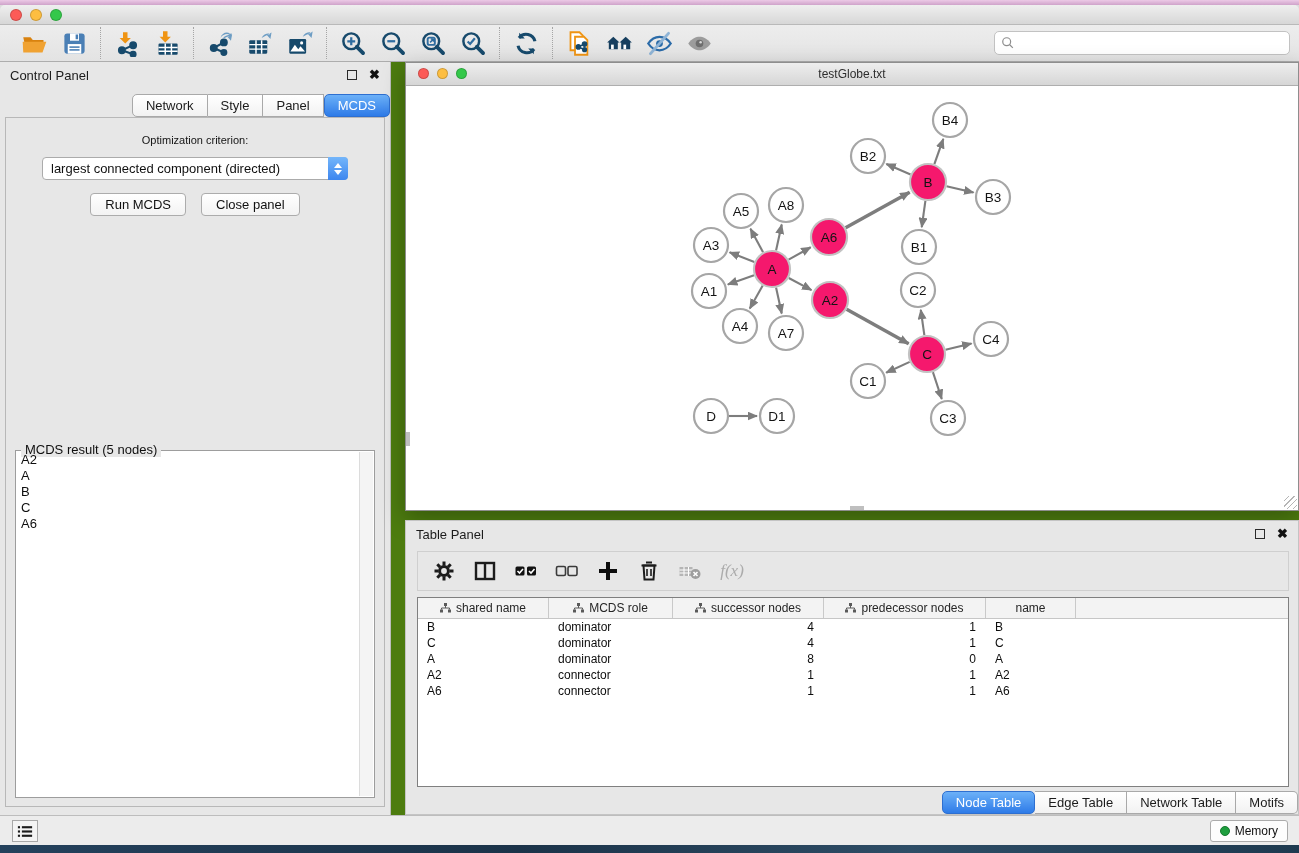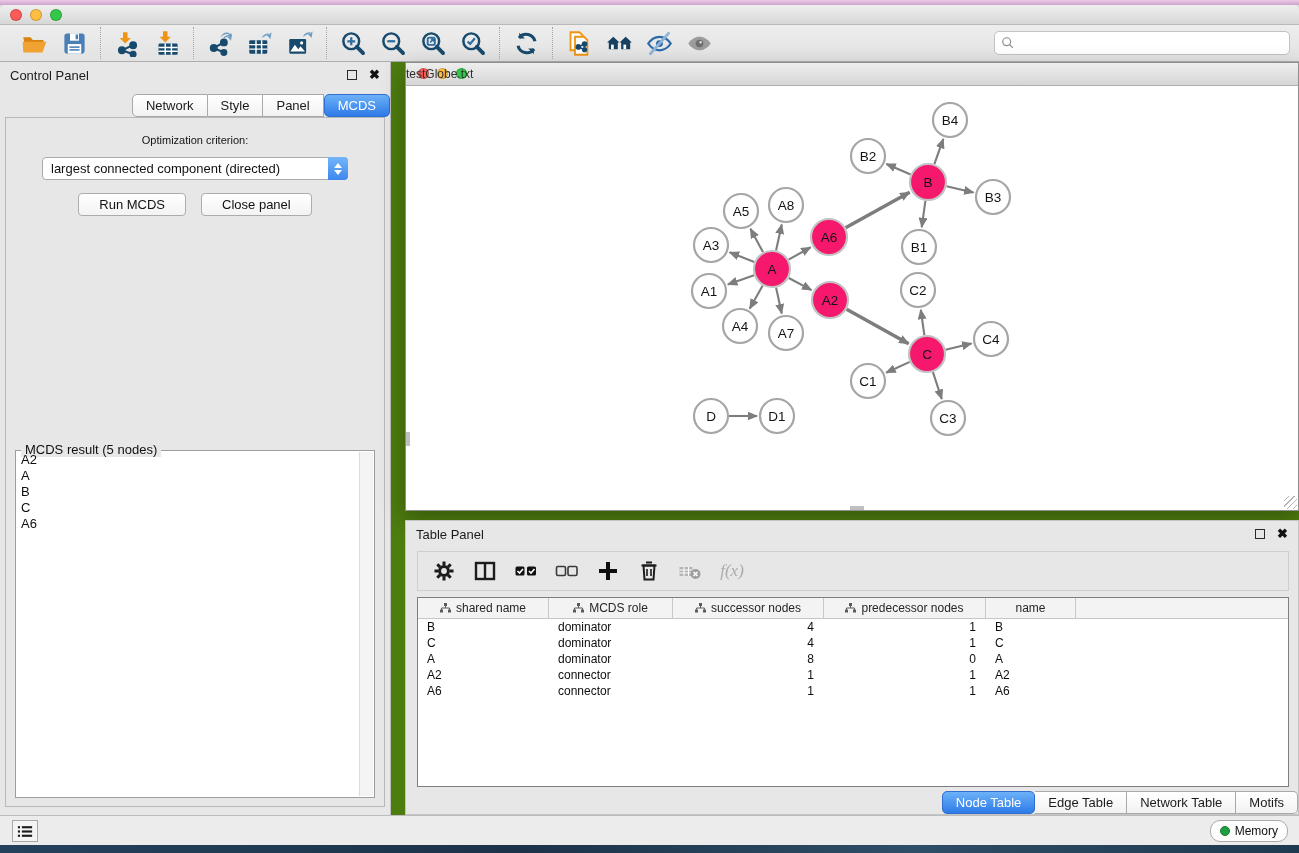--- a/index.html
+++ b/index.html
@@ -62,36 +62,36 @@
   .select-box { position:relative; margin:11px 36px 0 36px; height:23px; background:#fff;
     border:1px solid #ABABAB; border-radius:4px; display:flex; align-items:center; }
   .select-value { flex:1; font-size:13px; color:#101010; padding-left:8px; white-space:nowrap; overflow:hidden; }
   .select-stepper { width:20px; height:23px; margin:-1px -1px -1px 0; border-radius:0 4px 4px 0;
     background:linear-gradient(#74B6FA,#3D86EF); display:flex; flex-direction:column;
     align-items:center; justify-content:center; gap:2px; }
   .tri-up { width:0; height:0; border-left:4px solid transparent; border-right:4px solid transparent; border-bottom:5px solid #fff; }
   .tri-down { width:0; height:0; border-left:4px solid transparent; border-right:4px solid transparent; border-top:5px solid #fff; }
   .cp-buttons { display:flex; justify-content:center; gap:15px; margin-top:13px; }
   .push-btn { font-size:13px; color:#111; background:linear-gradient(#FFFFFF,#F3F3F3);
-    border:1px solid #ACACAC; border-radius:4px; padding:3px 20px; cursor:default; }
+    border:1px solid #ACACAC; border-radius:4px; padding:3px 14px; cursor:default; }
   .mcds-fieldset { position:absolute; left:9px; right:9px; top:332px; bottom:8px;
     border:1px solid #9D9D9D; background:#fff; }
   .mcds-legend { position:absolute; top:-9px; left:5px; background:#E7E7E7; padding:0 4px;
     font-size:13px; color:#101010; }
   .mcds-list { position:absolute; inset:1px 15px 1px 1px; overflow:hidden; }
   .mcds-item { font-size:13px; color:#0E0E0E; line-height:16px; padding-left:4px; }
   .mcds-scroll { position:absolute; top:1px; bottom:1px; right:1px; width:14px;
     background:#F4F4F4; border-left:1px solid #DCDCDC; }
 
   
   .net-window { position:absolute; left:405px; top:0; width:894px; height:449px;
     border:1px solid #8E8E8E; background:#fff; box-shadow:0 8px 22px rgba(0,0,0,.28); }
   .net-titlebar { position:relative; height:23px; background:linear-gradient(#EEEEEE,#D6D6D6);
     border-bottom:1px solid #AEAEAE; }
-  .net-titlebar .title { position:absolute; left:0; right:0; top:4px; font-size:12px; color:#2E2E2E; }
+  .net-titlebar .title { position:absolute; left:0; right:0; top:4px; text-align:center; font-size:12px; color:#2E2E2E; }
   .net-canvas { position:relative; width:892px; height:424px; background:#fff; }
   .net-canvas svg { position:absolute; inset:0; }
   .grip { position:absolute; right:1px; bottom:1px; width:13px; height:13px;
     background:repeating-linear-gradient(135deg, transparent 0 3px, #B5B5B5 3px 4px); }
   .nub-left { position:absolute; left:0; top:346px; width:4px; height:14px; background:#BFBFBF; }
   .nub-bottom { position:absolute; left:444px; bottom:0; width:14px; height:4px; background:#BFBFBF; }
 
   
   .table-panel { position:absolute; left:405px; top:458px; width:894px; height:295px; background:#E7E7E7;
     border:1px solid #C4C4C4; }
@@ -109,21 +109,21 @@
   .tr-row { display:flex; height:16px; }
   .td-cell { font-size:12px; color:#0D0D0D; line-height:16px; white-space:nowrap; overflow:hidden; }
   .tp-tabs { position:absolute; left:0; right:0; top:270px; }
 
   
   .statusbar { position:absolute; left:0; right:0; bottom:8px; height:30px; background:#ECECEC;
     border-top:1px solid #BDBDBD; }
   .menu-btn { position:absolute; left:12px; top:4px; width:26px; height:22px; background:#F4F4F4;
     border:1px solid #A8A8A8; display:flex; align-items:center; justify-content:center; }
   .memory-btn { position:absolute; right:11px; top:4px; height:22px; background:#FDFDFD;
-    border:1px solid #ABABAB; border-radius:10px; display:flex; align-items:center; gap:5px; padding:0 9px; }
+    border:1px solid #ABABAB; border-radius:3px; display:flex; align-items:center; gap:5px; padding:0 9px; }
   .memory-dot { width:10px; height:10px; border-radius:50%; background:#1E9E3E; border:1px solid #157A2E; }
   .memory-label { font-size:12px; color:#111; }
 </style>
 </head>
 <body>
 
 <div class="screen">
   <div class="strip-top"></div>
 
   <div class="titlebar">

